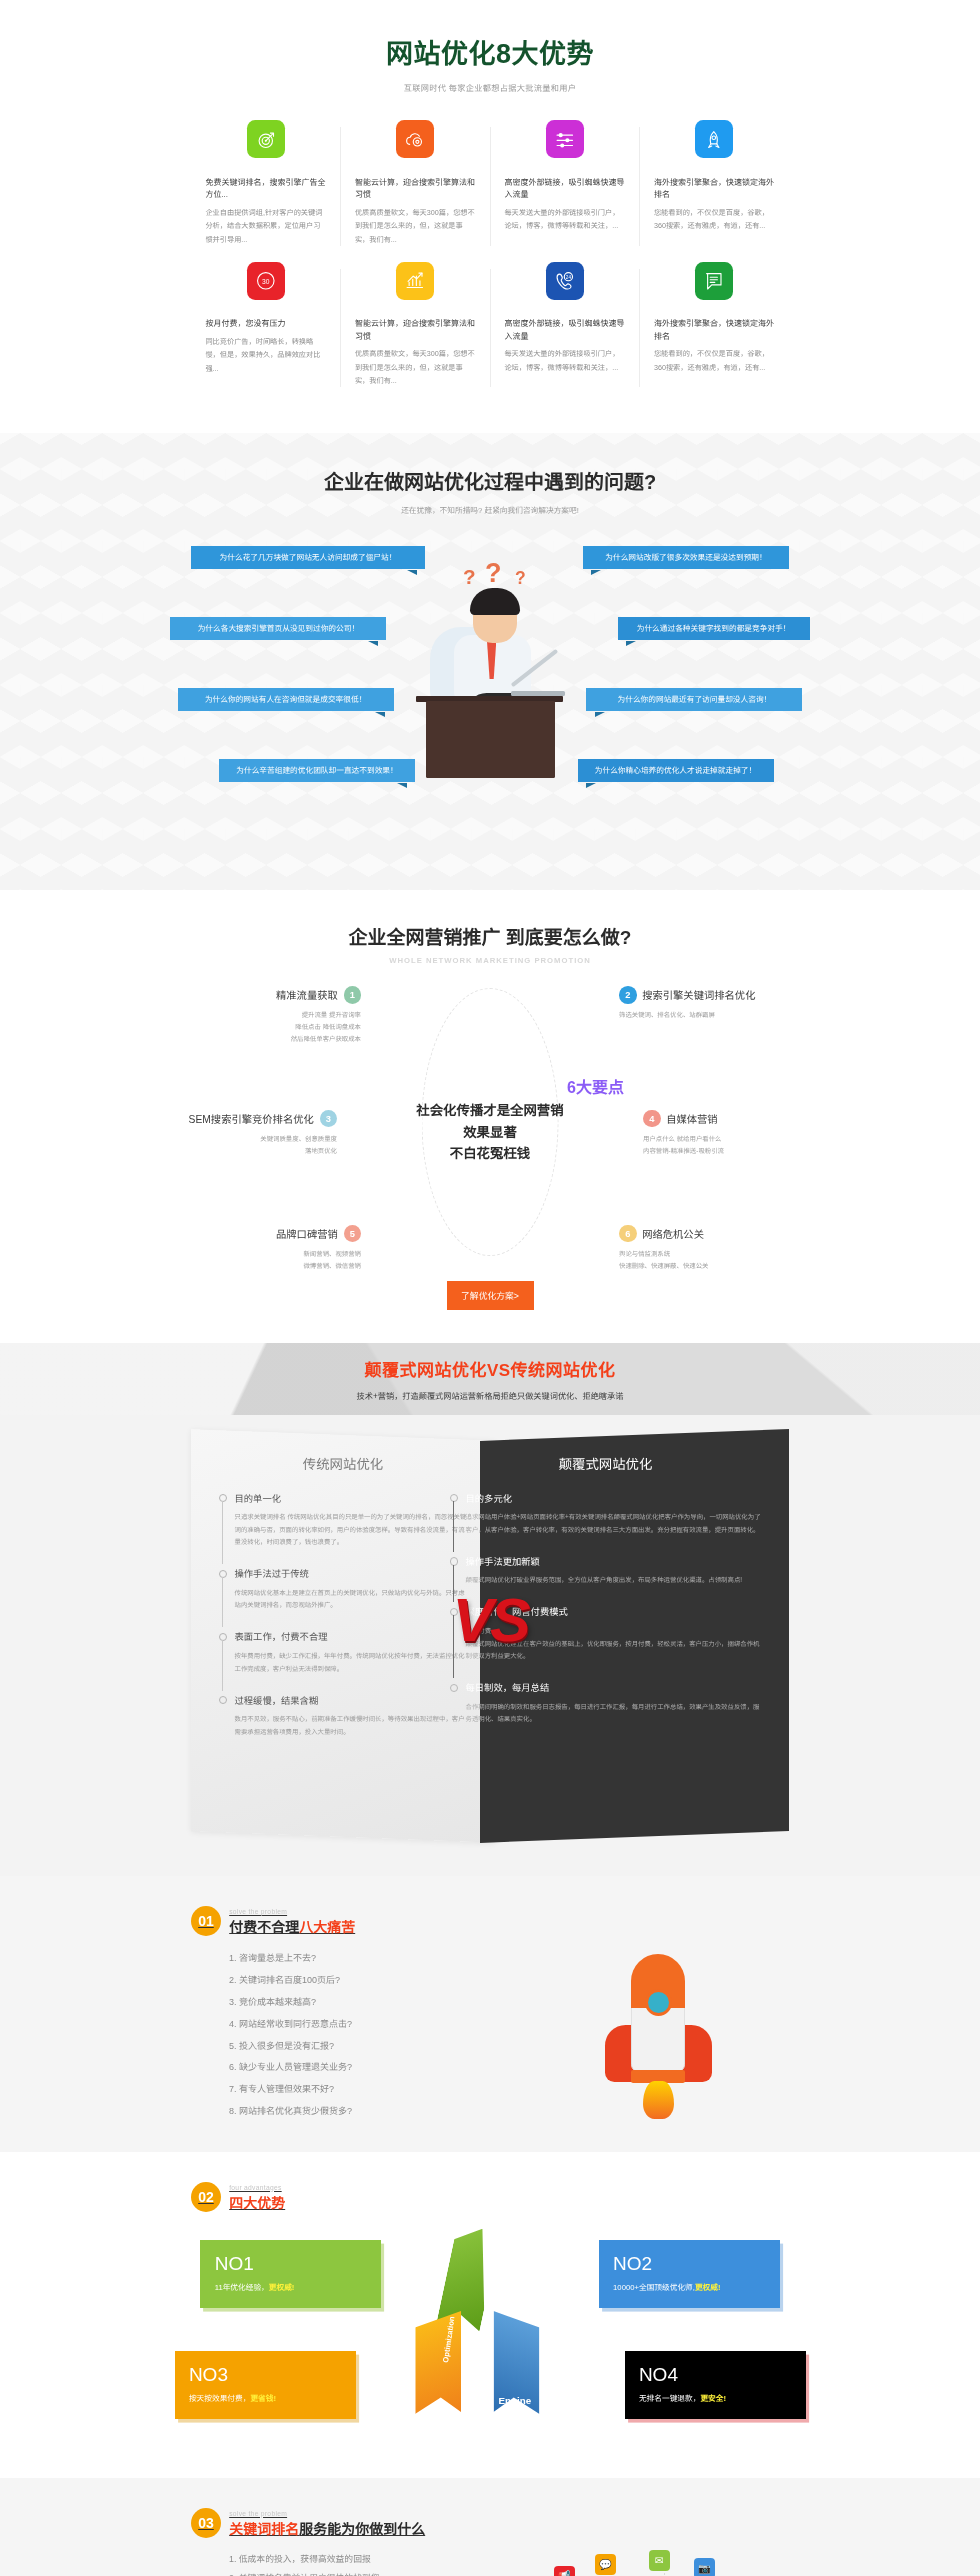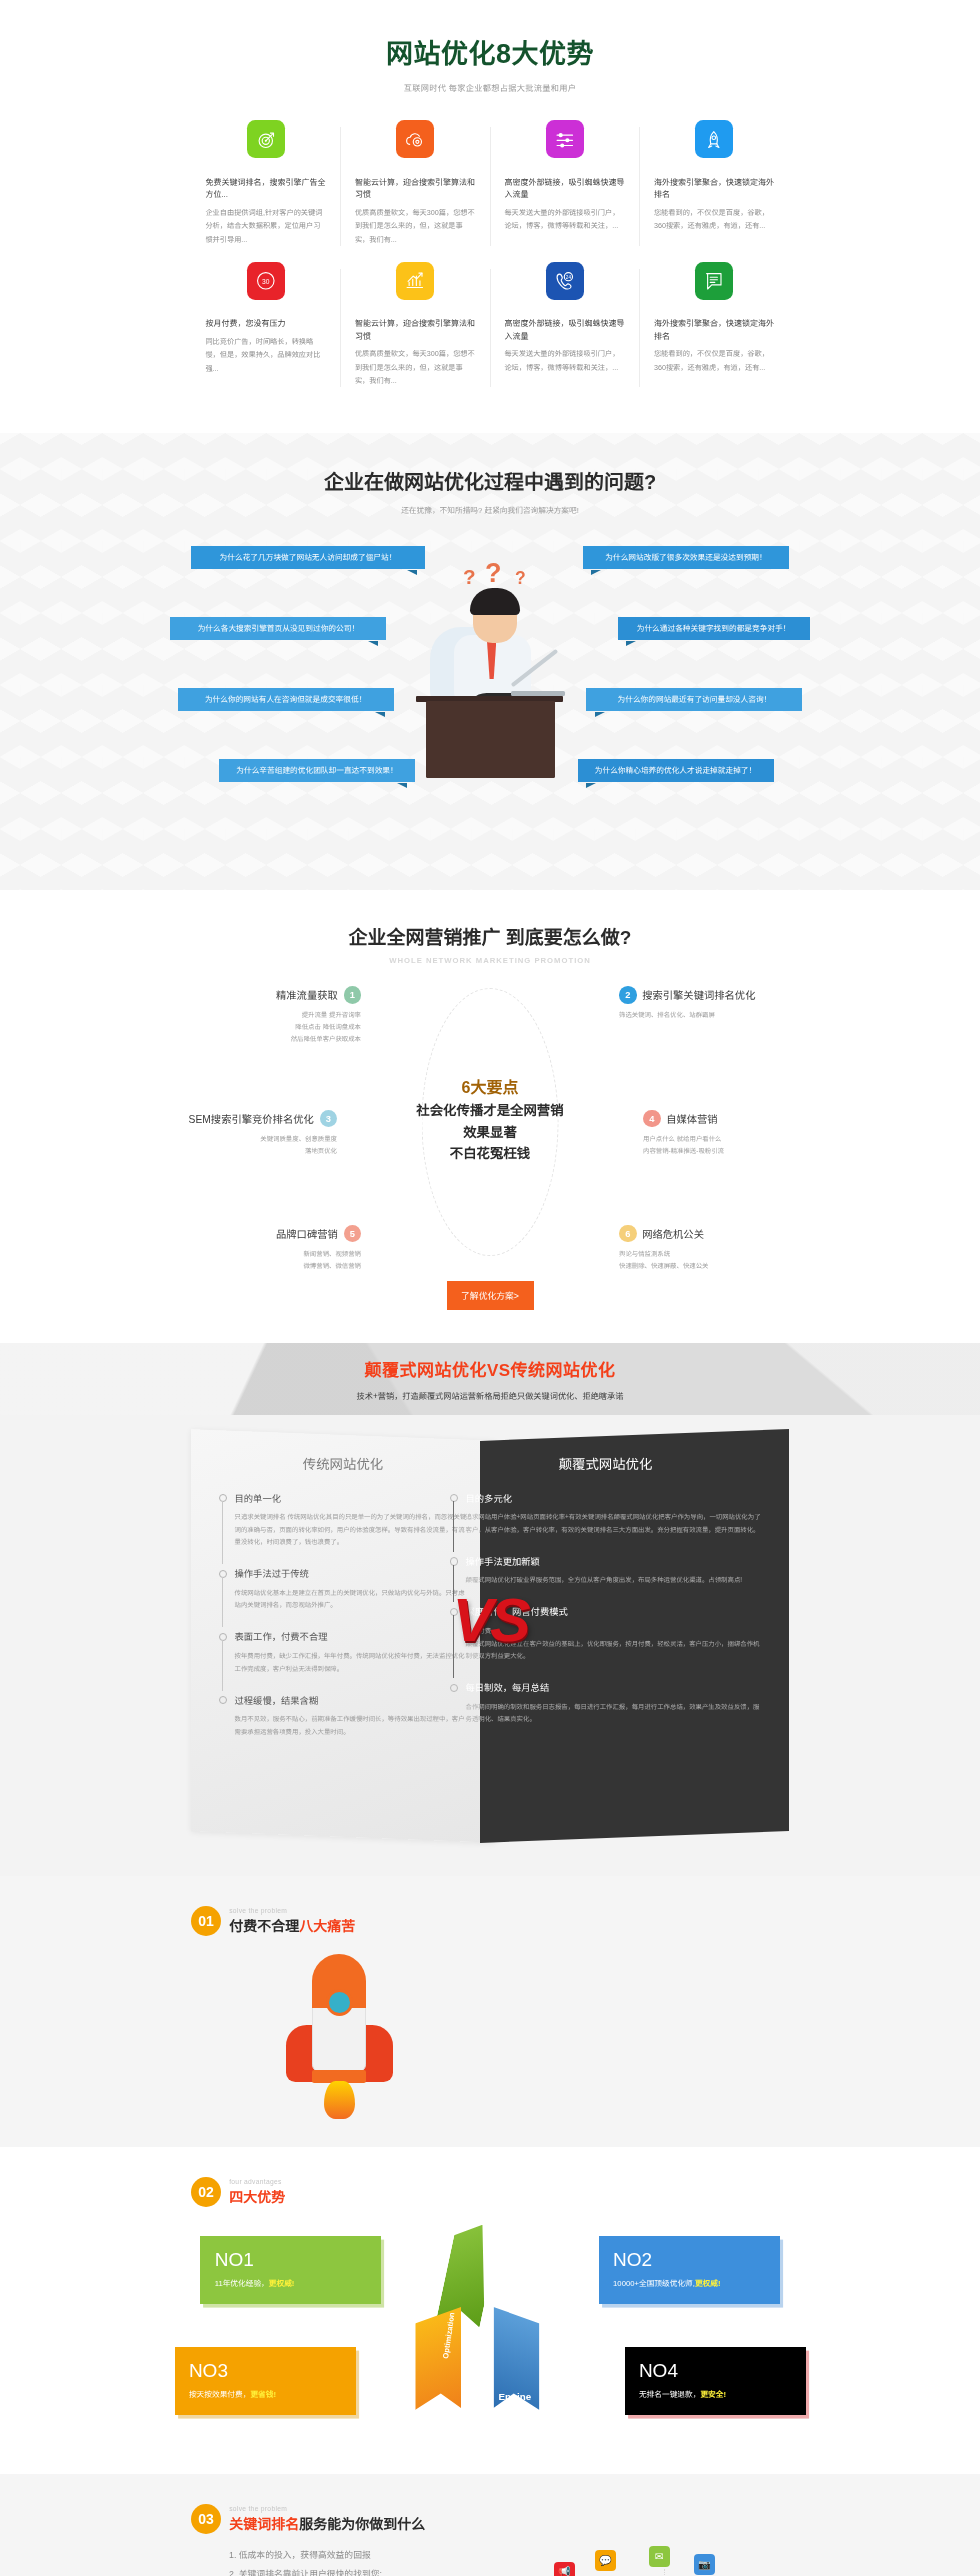--- a/index.html
+++ b/index.html
@@ -80,21 +80,21 @@
   
   .sec-six{background:#fff;padding:32px 0 33px;}
   .sec-six .h1{font-size:19px;font-weight:bold;color:#2b2b2b;text-align:center;}
   .sec-six .sub{font-size:7.7px;color:#d7d7d7;text-align:center;margin-top:7.2px;letter-spacing:1px;font-weight:bold;}
   .six-stage{position:relative;height:289px;margin-top:17.5px;}
   .six-oval{
     position:absolute;left:50%;top:5.2px;transform:translateX(-50%);
     width:137px;height:268px;border:1px dashed #e3e3e3;border-radius:50%;
   }
   .six-core{position:absolute;left:50%;top:93px;transform:translateX(-50%);width:268px;text-align:center;}
-  .six-core .k{font-size:16px;font-weight:bold;color:#a16207;line-height:1.5;}
+  .six-core .k{font-size:16px;font-weight:bold;color:#8b5cf6;line-height:1.5;text-align:right;}
   .six-core .l{font-size:13.4px;font-weight:bold;color:#2b2b2b;line-height:1.62;}
   .six-item{position:absolute;width:170px;}
   .six-item.l{text-align:right;}
   .six-item .row{display:flex;align-items:center;}
   .six-item.l .row{justify-content:flex-end;}
   .six-num{
     width:17.5px;height:17.5px;border-radius:50%;color:#fff;font-size:9.3px;font-weight:bold;
     display:flex;align-items:center;justify-content:center;flex:0 0 17.5px;
   }
   .six-item.l .six-num{margin-left:5.7px;}
@@ -154,21 +154,21 @@
   .vs-badge{
     position:absolute;left:50%;top:155px;transform:translateX(-50%);
     font-size:61px;font-weight:bold;color:#d8121a;z-index:9;
     text-shadow:1px 1.5px 0 #7d0b10, 2.1px 3.1px 5.2px rgba(0,0,0,.35);
     font-style:italic;letter-spacing:-3.1px;
   }
 
   
   .nsec{padding:30px 0 29px;}
   .nsec.alt{background:#f5f5f5;}
-  .nhead{display:flex;align-items:center;margin-bottom:4.1px;}
+  .nhead{display:flex;align-items:flex-end;margin-bottom:4.1px;text-decoration:underline;}
   .nbadge{
     width:30px;height:30px;border-radius:50%;background:#f5a200;color:#fff;
     font-size:14px;font-weight:bold;display:flex;align-items:center;justify-content:center;
     flex:0 0 30px;margin-right:8.2px;
   }
   .nhead .txt .en{font-size:6.7px;color:#c6c6c6;letter-spacing:0.3px;margin-bottom:1px;}
   .nhead .txt .cn{font-size:14px;font-weight:bold;color:#2b2b2b;}
   .nhead .txt .cn em{font-style:normal;color:#f4401a;}
 
   .pain-wrap{display:flex;align-items:flex-start;margin-top:12.4px;}
@@ -475,20 +475,30 @@
   <section class="nsec alt">
     <div class="wrap">
       <div class="nhead">
         <div class="nbadge">01</div>
         <div class="txt">
           <div class="en">solve the problem</div>
           <div class="cn"><span>付费不合理</span><em>八大痛苦</em></div>
         </div>
       </div>
       <div class="pain-wrap">
+        <ul class="pain-list" id="painList">
+            <li>1. 咨询量总是上不去?</li>
+            <li>2. 关键词排名百度100页后?</li>
+            <li>3. 竞价成本越来越高?</li>
+            <li>4. 网站经常收到同行恶意点击?</li>
+            <li>5. 投入很多但是没有汇报?</li>
+            <li>6. 缺少专业人员管理退关业务?</li>
+            <li>7. 有专人管理但效果不好?</li>
+            <li>8. 网站排名优化真货少假货多?</li>
+          </ul>
         <div class="rocket">
           <div class="rk-finl"></div>
           <div class="rk-finr"></div>
           <div class="rk-body"></div>
           <div class="rk-nose"></div>
           <div class="rk-win"></div>
           <div class="rk-base"></div>
           <div class="rk-flame"></div>
         </div>
       </div>

